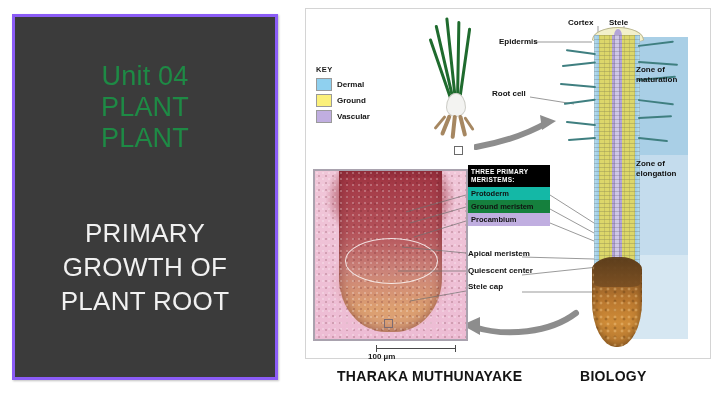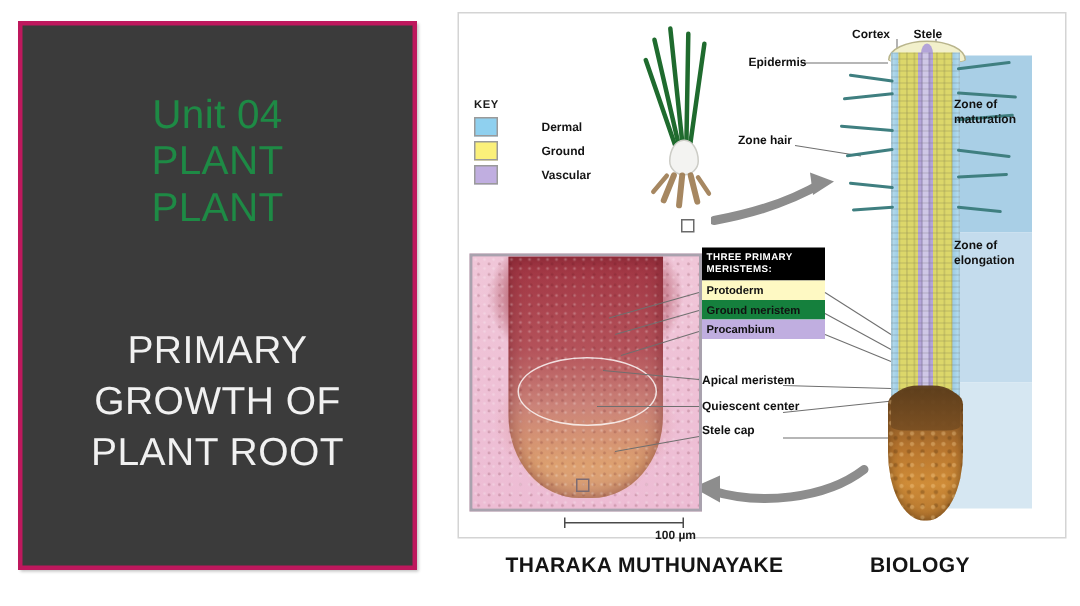--- a/index.html
+++ b/index.html
@@ -3,21 +3,21 @@
 <meta charset="utf-8">
 <style>
   html,body{margin:0;padding:0;background:#ffffff;}
   body{width:720px;height:404px;overflow:hidden;font-family:"Liberation Sans",sans-serif;}
   #root{position:relative;width:720px;height:404px;background:#ffffff;}
 
   
   .slide{
     position:absolute;left:12px;top:14px;width:266px;height:366px;
     background:#3b3b3b;
-    border:3px solid #be185d;
+    border:3px solid #8b5cf6;
     box-sizing:border-box;
     box-shadow:1px 1px 2px rgba(0,0,0,.25);
     display:flex;flex-direction:column;align-items:center;
   }
   .slide-unit{
     color:#1e8a45;font-size:27px;line-height:31px;text-align:center;
     margin-top:44px;font-weight:400;letter-spacing:.2px;
   }
   .slide-unit .l{display:block;}
   .slide-sub{
@@ -29,21 +29,21 @@
   
   .figpanel{
     position:absolute;left:305px;top:8px;width:406px;height:351px;
     background:#ffffff;border:1px solid #d4d4d4;box-sizing:border-box;
   }
 
   
   .key{position:absolute;left:10px;top:56px;}
   .key-title{font-size:7.5px;font-weight:bold;color:#1a1a1a;letter-spacing:.4px;margin-bottom:4px;
     font-variant:small-caps;text-transform:uppercase;}
-  .key-row{display:flex;align-items:center;margin-bottom:3px;gap:24px;}
+  .key-row{display:flex;align-items:center;margin-bottom:3px;}
   .key-sw{width:14px;height:11px;border:1px solid #9a9a9a;margin-right:5px;}
   .key-lb{font-size:8px;font-weight:bold;color:#141414;}
 
   
   .onion{position:absolute;left:118px;top:8px;width:62px;height:140px;}
   .leaf{position:absolute;bottom:56px;width:3px;background:#1f6b2e;border-radius:2px;transform-origin:bottom center;}
   .bulb{position:absolute;left:22px;bottom:40px;width:18px;height:22px;background:#f3f3f1;
      border:1px solid #ccccc6;border-radius:48% 48% 50% 50%/60% 60% 40% 40%;}
   .oroot{position:absolute;background:#9c7a50;border-radius:3px;transform-origin:top center;opacity:.9;}
   .onion-box{position:absolute;left:30px;bottom:2px;width:7px;height:7px;border:1px solid #6a6a6a;background:#fff;}
@@ -72,32 +72,32 @@
   .micro-cells{position:absolute;inset:0;opacity:.55;
      background-image:
       radial-gradient(circle at 2px 2px, rgba(255,255,255,.45) 0.7px, transparent 1.2px),
       radial-gradient(circle at 4px 5px, rgba(90,20,30,.35) 0.7px, transparent 1.2px);
      background-size:6px 6px, 7px 7px;}
   .qc-ring{position:absolute;left:20%;top:40%;width:60%;height:26%;
      border:1.5px solid rgba(255,255,255,.8);border-radius:50%;}
   .micro-sq{position:absolute;left:46%;top:88%;width:7px;height:7px;border:1px solid #7d6b72;}
 
   
-  .scale{position:absolute;left:62px;top:336px;width:96px;text-align:right;}
+  .scale{position:absolute;left:62px;top:336px;width:96px;text-align:left;}
   .scale-line{position:relative;height:7px;}
   .scale-line:before{content:"";position:absolute;left:8px;right:8px;top:3px;height:1px;background:#4a4a4a;}
   .scale-cap{position:absolute;top:0;width:1px;height:7px;background:#4a4a4a;}
   .scale-txt{font-size:8px;color:#1a1a1a;font-weight:bold;margin-top:0px;}
 
   
   .mbox{position:absolute;left:162px;top:156px;width:82px;}
   .mbox-hd{background:#000;color:#fff;font-size:6.5px;font-weight:bold;line-height:8px;
      padding:3px 3px;letter-spacing:.3px;}
   .mbox-row{font-size:7.5px;font-weight:bold;color:#111;line-height:9px;padding:2px 3px;}
-  .m-proto{background:#fef9c3;}
+  .m-proto{background:#14b8a6;}
   .m-ground{background:#15803d;}
   .m-proc{background:#c0aee0;}
 
   
   .clabels{position:absolute;left:162px;top:240px;width:78px;}
   .clabel{font-size:8px;font-weight:bold;color:#111;line-height:9.5px;margin-bottom:7px;}
 
   
   .leads{position:absolute;left:0;top:0;width:406px;height:351px;pointer-events:none;}
 
@@ -312,21 +312,21 @@
         <div class="rootcap">
           <div class="rootcap-cells"></div>
         </div>
         <div class="rc-dark"></div>
       </div>
     </div>
 
     <div class="tlabel t-cortex">Cortex</div>
     <div class="tlabel t-stele">Stele</div>
     <div class="tlabel t-epi">Epidermis</div>
-    <div class="tlabel t-hair">Zone hair</div>
+    <div class="tlabel t-hair">Root cell</div>
 
     <div class="zlabel z-mat">Zone of maturation</div>
     <div class="zlabel z-elo">Zone of elongation</div>
 
   </div>
 
   <div class="footer">
     <div class="f-name">THARAKA MUTHUNAYAKE</div>
     <div class="f-subj">BIOLOGY</div>
   </div>

